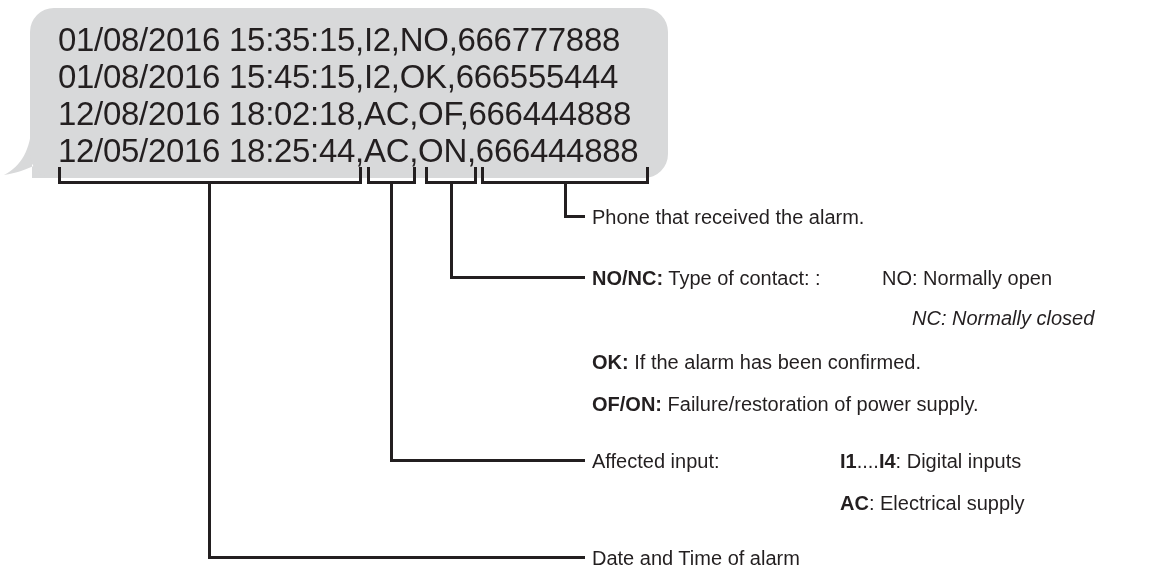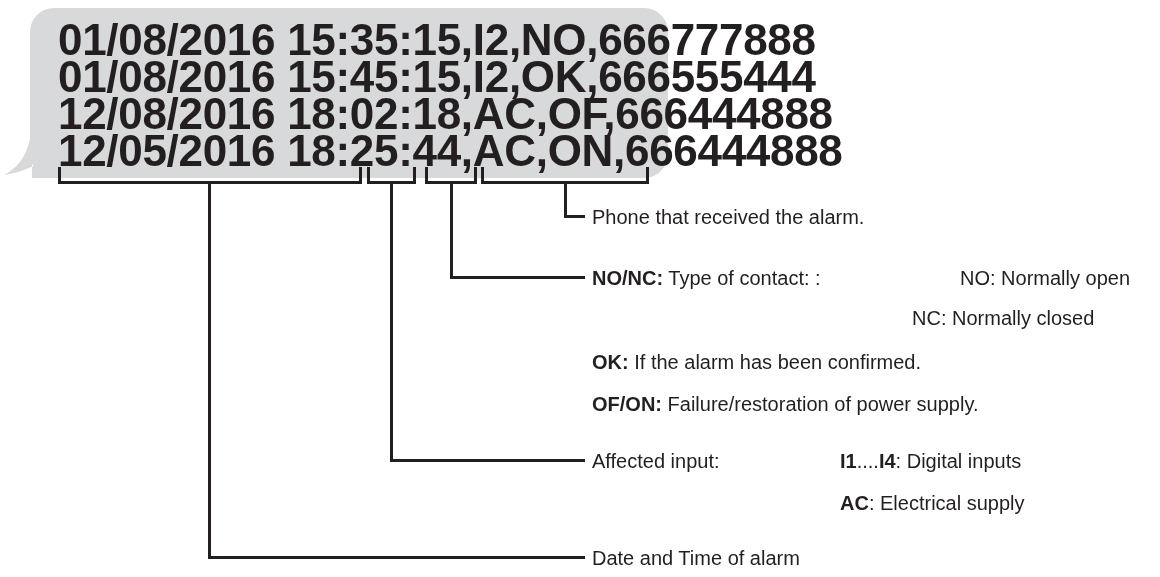--- a/index.html
+++ b/index.html
@@ -32,26 +32,25 @@
     position: absolute;
     left: 0; top: 115px;
     width: 80px; height: 70px;
     z-index: 0;
   }
   .bubble-tail path { fill: var(--bubble-fill); }
   .sms-text {
     position: absolute;
     left: 58px; top: 21px;
     z-index: 2;
-    font-size: 44px;
+    font-size: 33px;
     line-height: 37px;
     letter-spacing: -0.3px;
     white-space: nowrap;
     color: var(--ink);
-    font-weight: bold;
   }
 
   
   .bracket {
     position: absolute;
     top: 167px;
     height: 17px;
     border-left: 3px solid var(--ink);
     border-right: 3px solid var(--ink);
     border-bottom: 3px solid var(--ink);
@@ -79,22 +78,22 @@
     position: absolute;
     left: 592px;
     font-size: 20px;
     line-height: 28px;
     white-space: nowrap;
     color: var(--ink);
   }
   .note b { font-weight: 700; }
   .note-phone      { top: 203px; }
   .note-contact    { top: 264px; }
-  .note-contact-no { top: 264px; left: 960px; }
-  .note-contact-nc { top: 304px; left: 912px; }
+  .note-contact-no { top: 264px; left: 882px; }
+  .note-contact-nc { top: 304px; left: 912px; font-style: italic; }
   .note-ok         { top: 348px; }
   .note-ofon       { top: 390px; }
   .note-input      { top: 447px; }
   .note-input-i14  { top: 447px; left: 840px; }
   .note-input-ac   { top: 489px; left: 840px; }
   .note-datetime   { top: 544px; }
 </style>
 </head>
 <body>
 

